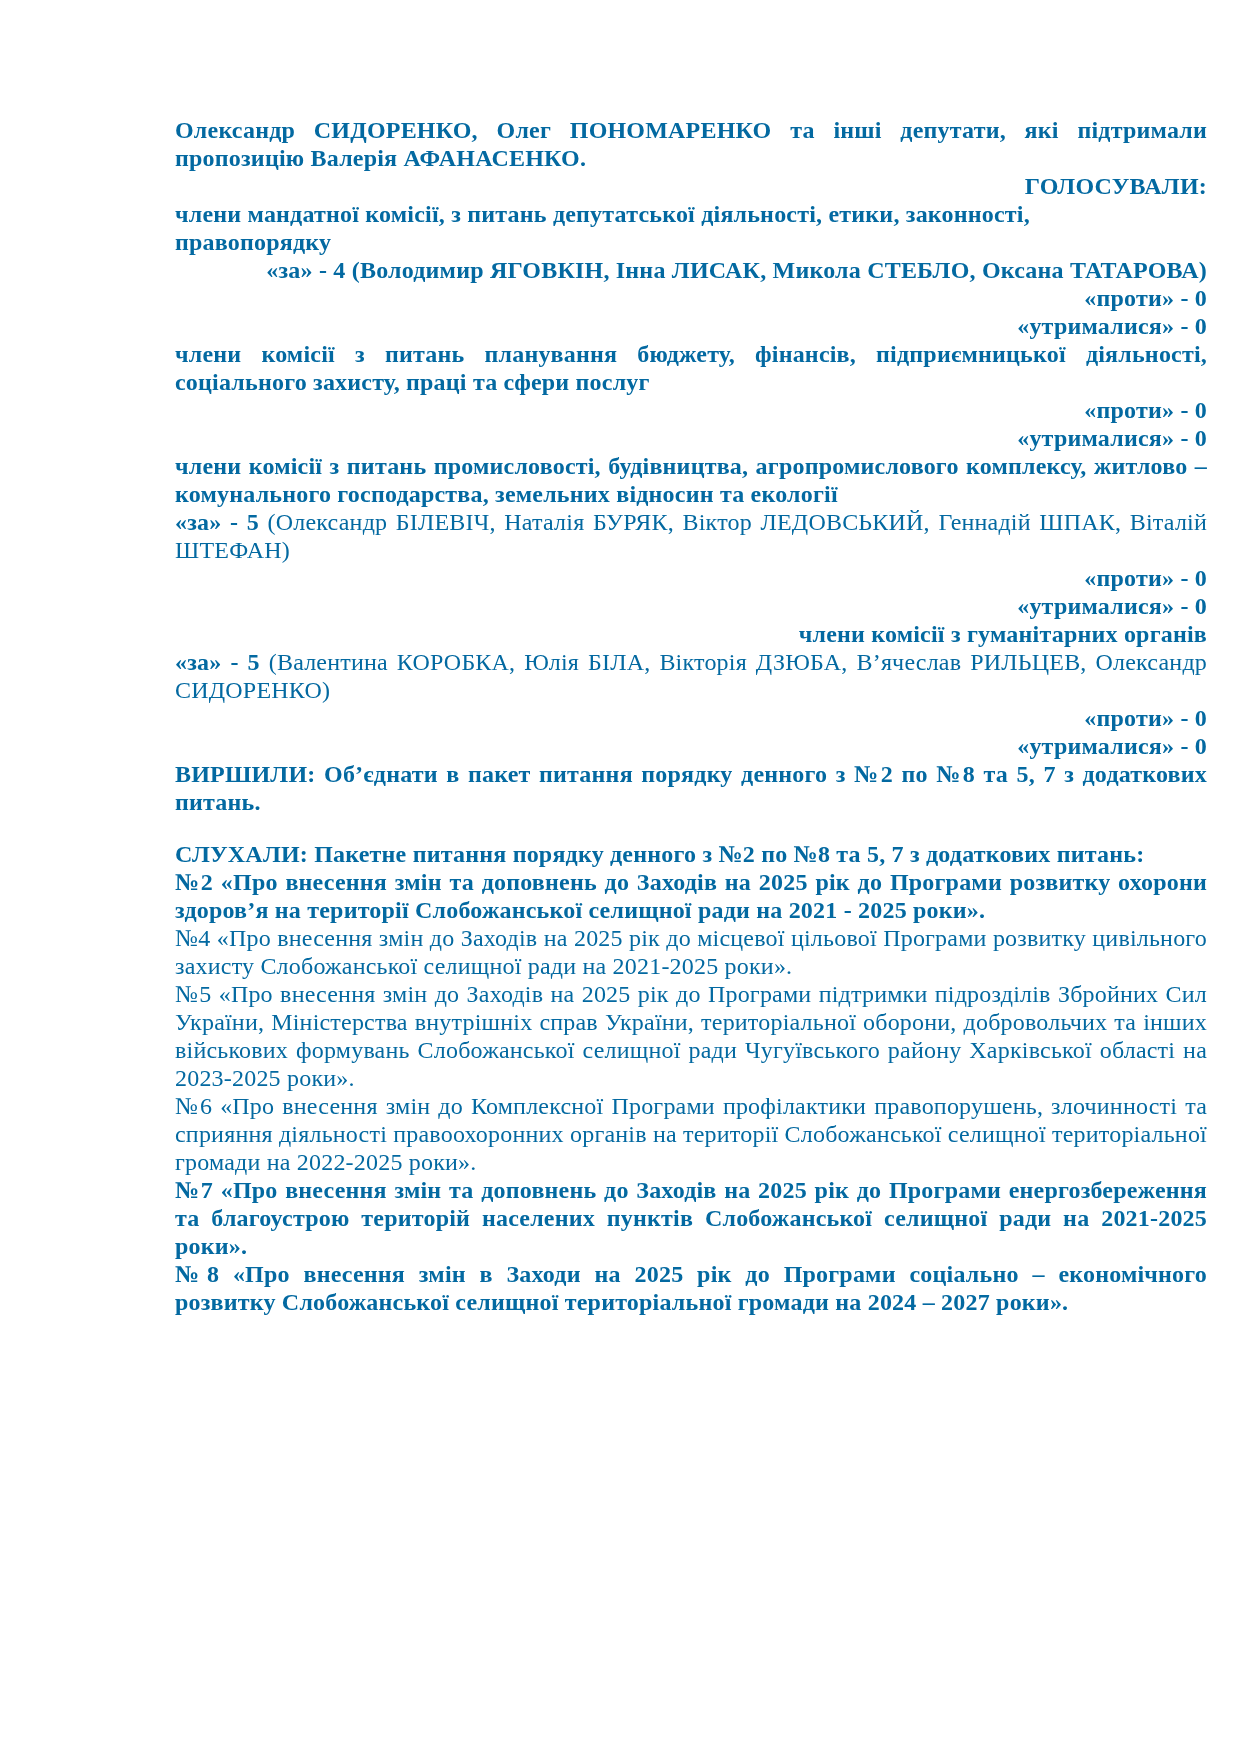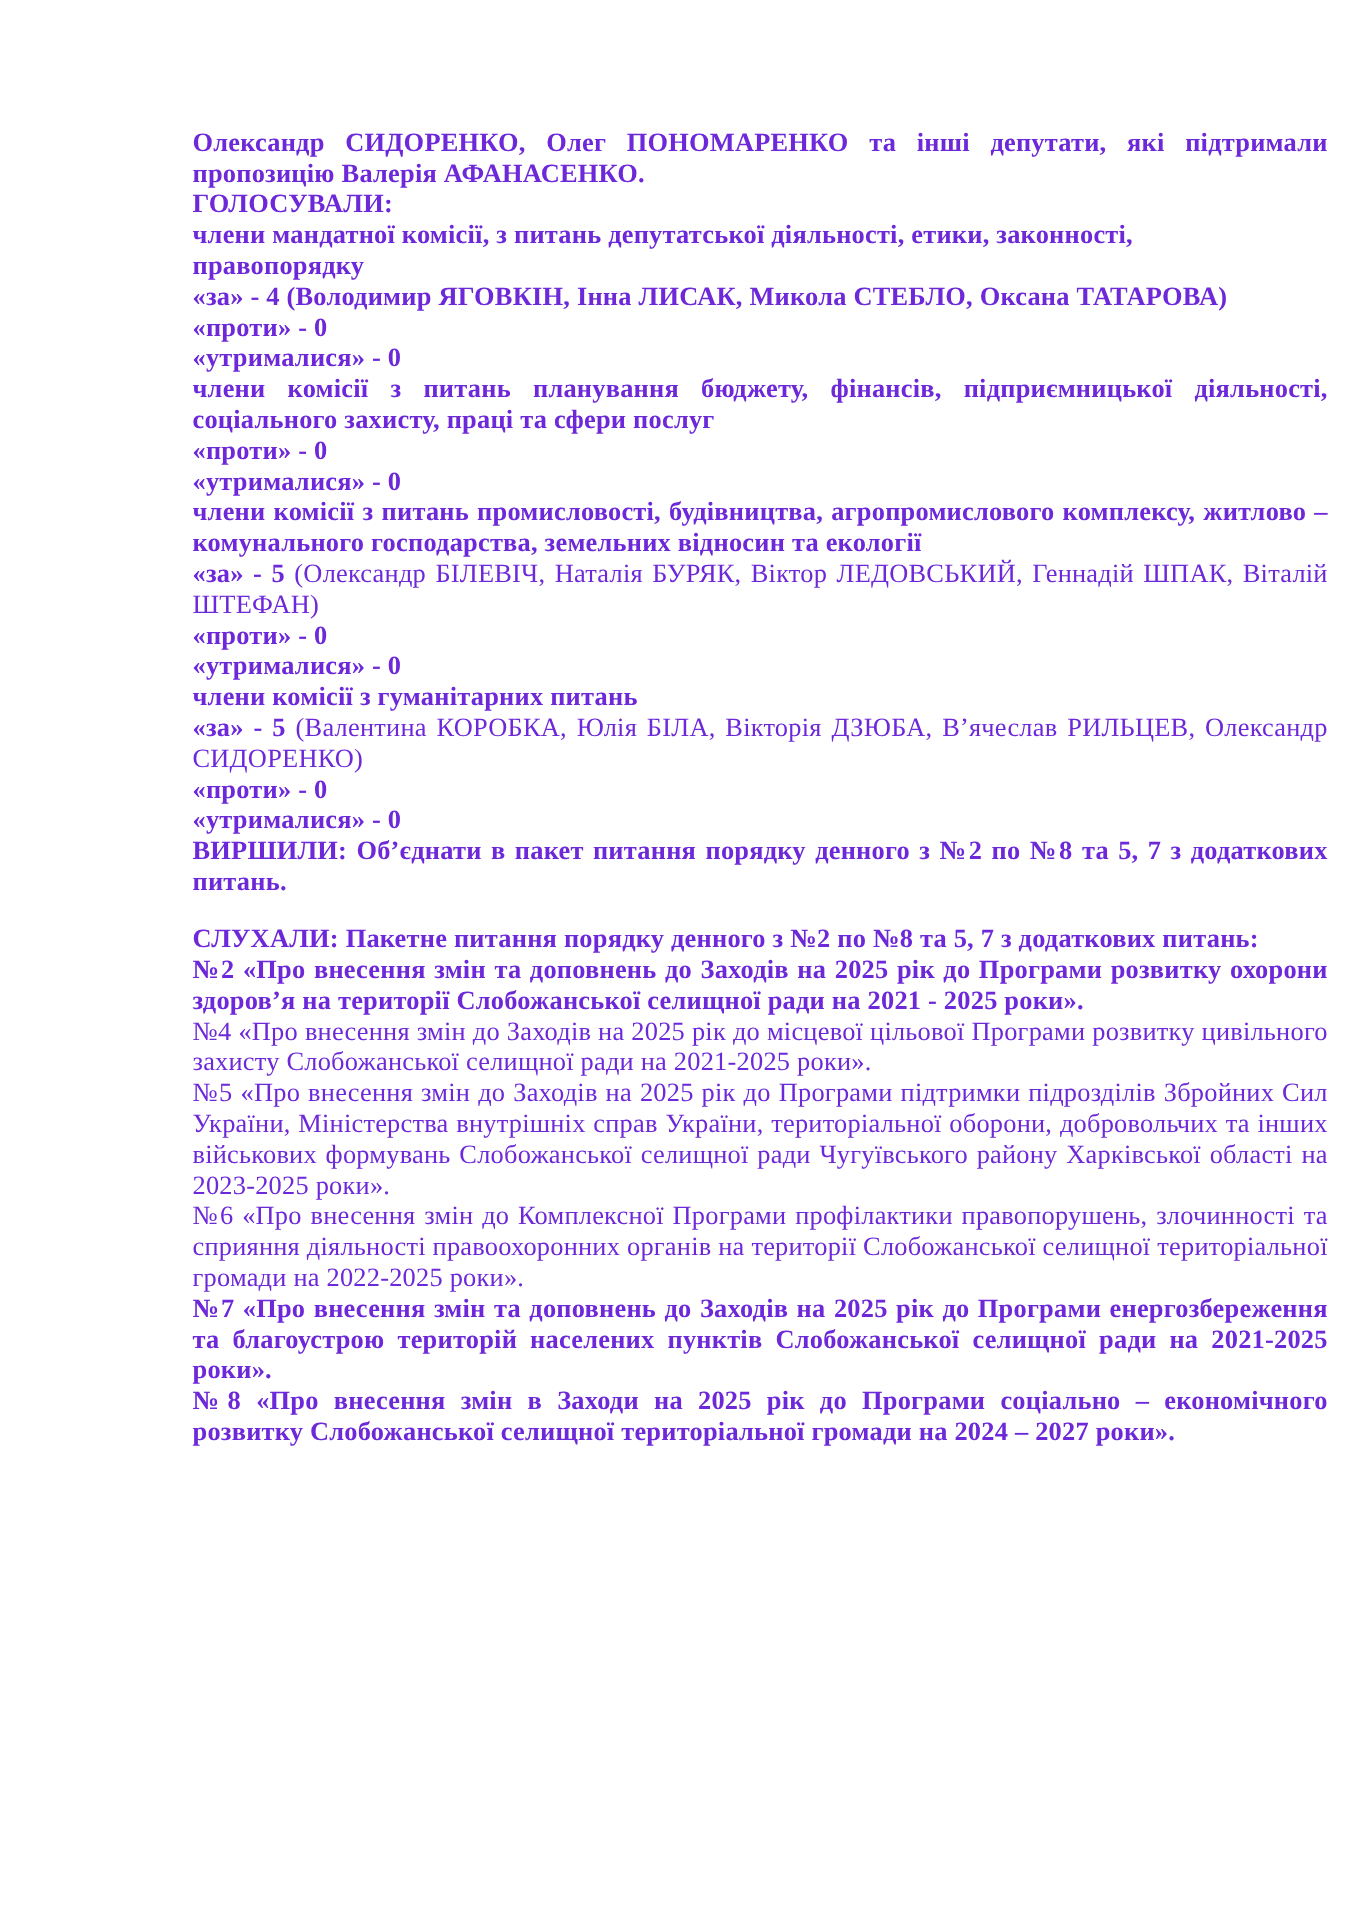--- a/index.html
+++ b/index.html
@@ -22,20 +22,21 @@
     width: 1032px;
     font-family: "Liberation Serif", "DejaVu Serif", serif;
     font-size: 24px;
     line-height: 28px;
     color: #000000;
     letter-spacing: 0.2px;
   }
   .content p {
     margin: 0;
     padding: 0;
+    text-align: right;
   }
   .content p.justify {
     text-align: justify;
   }
   .content p.spacer-before {
     margin-top: 24px;
   }
   .content p.indent {
     text-indent: 9px;
   }
@@ -43,35 +44,35 @@
     font-weight: 700;
   }
   .content span.r {
     font-weight: 400;
   }
 </style>
 </head>
 <body>
 
 <div class="page">
-  <div class="content" id="doc-body" style="color: #6d28d9;">
+  <div class="content" id="doc-body" style="color: #0369a1;">
       <p class="justify"><span class="b">Олександр СИДОРЕНКО, Олег ПОНОМАРЕНКО та інші депутати,  які підтримали пропозицію Валерія АФАНАСЕНКО.</span></p>
       <p class=""><span class="b">ГОЛОСУВАЛИ:</span></p>
       <p class="justify"><span class="b">члени мандатної комісії, з питань депутатської діяльності, етики, законності,</span><br><span class="b">правопорядку</span></p>
       <p class=""><span class="b">«за» - 4 (Володимир ЯГОВКІН, Інна ЛИСАК, Микола СТЕБЛО, Оксана ТАТАРОВА)</span></p>
       <p class=""><span class="b">«проти» - 0</span></p>
       <p class=""><span class="b">«утрималися» - 0</span></p>
       <p class="justify"><span class="b">члени комісії з питань планування бюджету, фінансів, підприємницької діяльності, соціального захисту, праці та сфери послуг</span></p>
       <p class=""><span class="b">«проти» - 0</span></p>
       <p class=""><span class="b">«утрималися» - 0</span></p>
       <p class="justify"><span class="b">члени комісії з питань промисловості, будівництва, агропромислового комплексу, житлово – комунального господарства, земельних відносин та екології</span></p>
       <p class="justify"><span class="b">«за» - 5 </span><span class="r">(Олександр БІЛЕВІЧ, Наталія БУРЯК, Віктор ЛЕДОВСЬКИЙ, Геннадій ШПАК, Віталій ШТЕФАН)</span></p>
       <p class=""><span class="b">«проти» - 0</span></p>
       <p class=""><span class="b">«утрималися» - 0</span></p>
-      <p class=""><span class="b">члени комісії з гуманітарних питань</span></p>
+      <p class=""><span class="b">члени комісії з гуманітарних органів</span></p>
       <p class="justify"><span class="b">«за» - 5 </span><span class="r">(Валентина КОРОБКА, Юлія БІЛА, Вікторія ДЗЮБА, В’ячеслав РИЛЬЦЕВ, Олександр СИДОРЕНКО)</span></p>
       <p class=""><span class="b">«проти» - 0</span></p>
       <p class=""><span class="b">«утрималися» - 0</span></p>
       <p class="justify"><span class="b">ВИРШИЛИ: Об’єднати в пакет питання порядку денного з №2 по №8 та 5, 7 з додаткових питань.</span></p>
       <p class="justify spacer-before"><span class="b">СЛУХАЛИ: Пакетне питання порядку денного з №2 по №8 та 5, 7  з додаткових питань:</span></p>
       <p class="justify"><span class="b">№2 «Про внесення змін та доповнень до Заходів на 2025 рік до Програми розвитку охорони здоров’я на території Слобожанської селищної ради на 2021 - 2025 роки».</span></p>
       <p class="justify"><span class="r">№4 «Про внесення змін до Заходів на 2025 рік до місцевої цільової Програми розвитку цивільного захисту Слобожанської селищної ради на 2021-2025 роки».</span></p>
       <p class="justify"><span class="r">№5 «Про внесення змін до Заходів на 2025 рік до Програми підтримки підрозділів Збройних Сил України, Міністерства внутрішніх справ України, територіальної оборони, добровольчих та інших військових формувань  Слобожанської селищної ради Чугуївського району Харківської області на 2023-2025 роки».</span></p>
       <p class="justify"><span class="r">№6 «Про внесення змін до Комплексної Програми профілактики правопорушень, злочинності та сприяння діяльності правоохоронних органів на території Слобожанської селищної територіальної громади на 2022-2025 роки».</span></p>
       <p class="justify"><span class="b">№7 «Про внесення змін та доповнень до Заходів на 2025 рік до  Програми енергозбереження та благоустрою територій населених  пунктів Слобожанської селищної ради на 2021-2025 роки».</span></p>

